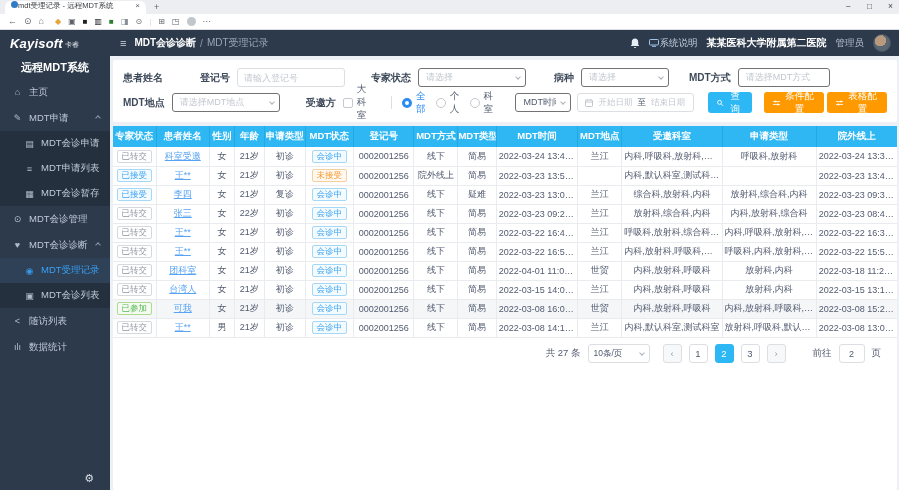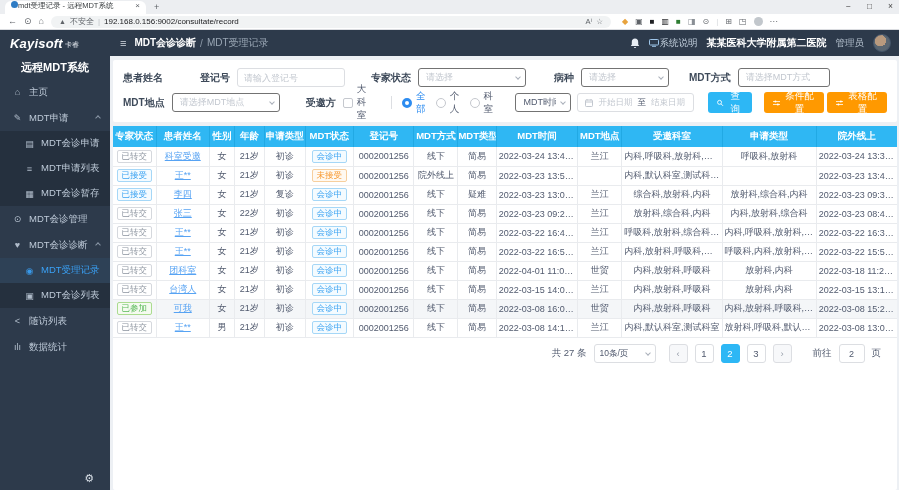--- a/index.html
+++ b/index.html
@@ -113,28 +113,20 @@
     <div class="wctl">
       <span>−</span>
       <span>□</span>
       <span>×</span>
     </div>
   </div>
   <div class="toolbar">
     <span class="nic">←</span>
     <span class="nic">⊙</span>
     <span class="nic">⌂</span>
-    <div class="urlbox">
-      <span class="warn">▲</span>
-      <span class="sec">不安全</span>
-      <span class="sep">|</span>
-      <span class="url">192.168.0.156:9002/consultate/record</span>
-      <span class="uric">A⁾</span>
-      <span class="uric">☆</span>
-    </div>
     <div class="exts">
       <span class="ext" style="color:#e8a33d">◆</span>
       <span class="ext" style="color:#5f6368">▣</span>
       <span class="ext" style="color:#202124">■</span>
       <span class="ext" style="color:#202124">▥</span>
       <span class="ext" style="color:#2e7d32">■</span>
       <span class="ext" style="color:#8a8f95">◨</span>
       <span class="ext" style="color:#5f6368">⊙</span>
       <span class="ext" style="color:#d5d8db">|</span>
       <span class="ext" style="color:#5f6368">⊞</span>
@@ -531,20 +523,20 @@
           <span>共 27 条</span>
           <div class="psel">
             <span class="sv" style="flex:1">10条/页</span>
             <span class="cdown"></span>
           </div>
           <span class="pbtn arrow">‹</span>
           <span class="pbtn">1</span>
           <span class="pbtn active">2</span>
           <span class="pbtn">3</span>
           <span class="pbtn arrow">›</span>
-          <span style="margin-left:14px">前往</span>
+          <span style="margin-left:20px">前往</span>
           <input class="ginp" value="2" style="">
           <span>页</span>
         </div>
       </div>
     </div>
   </div>
 </div>
 
 </body></html>

